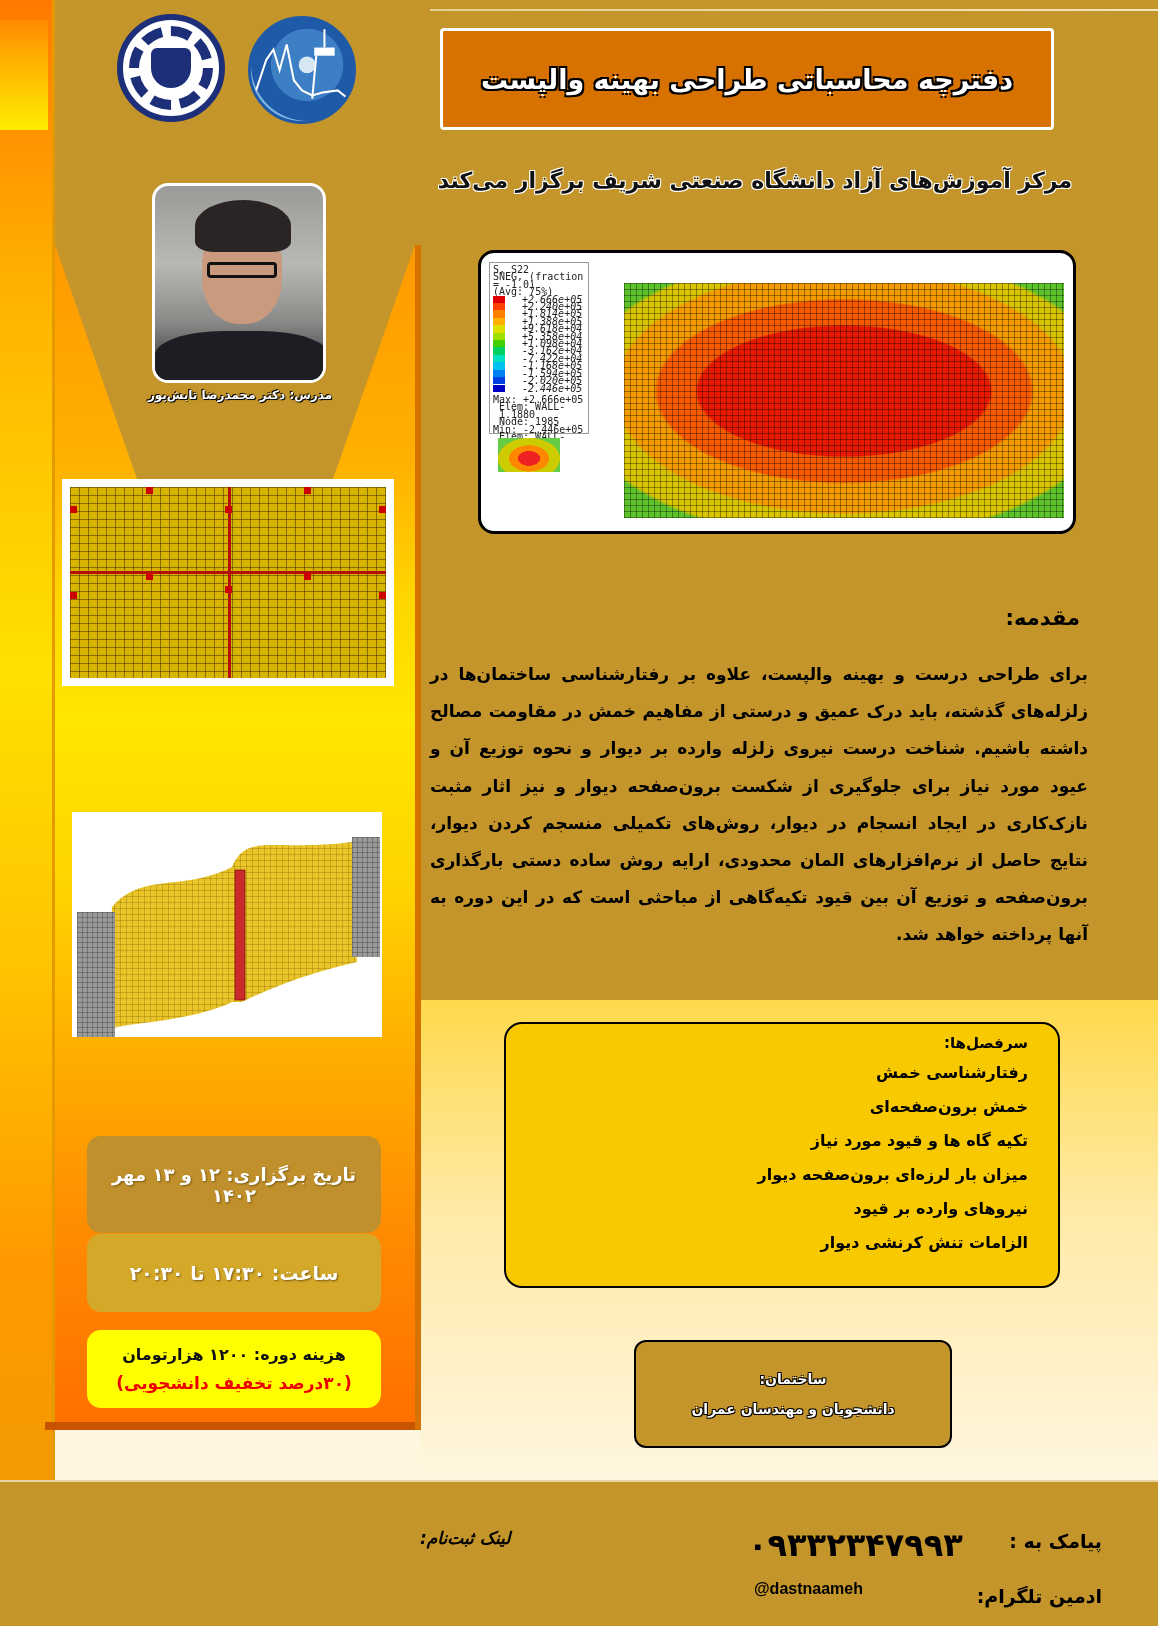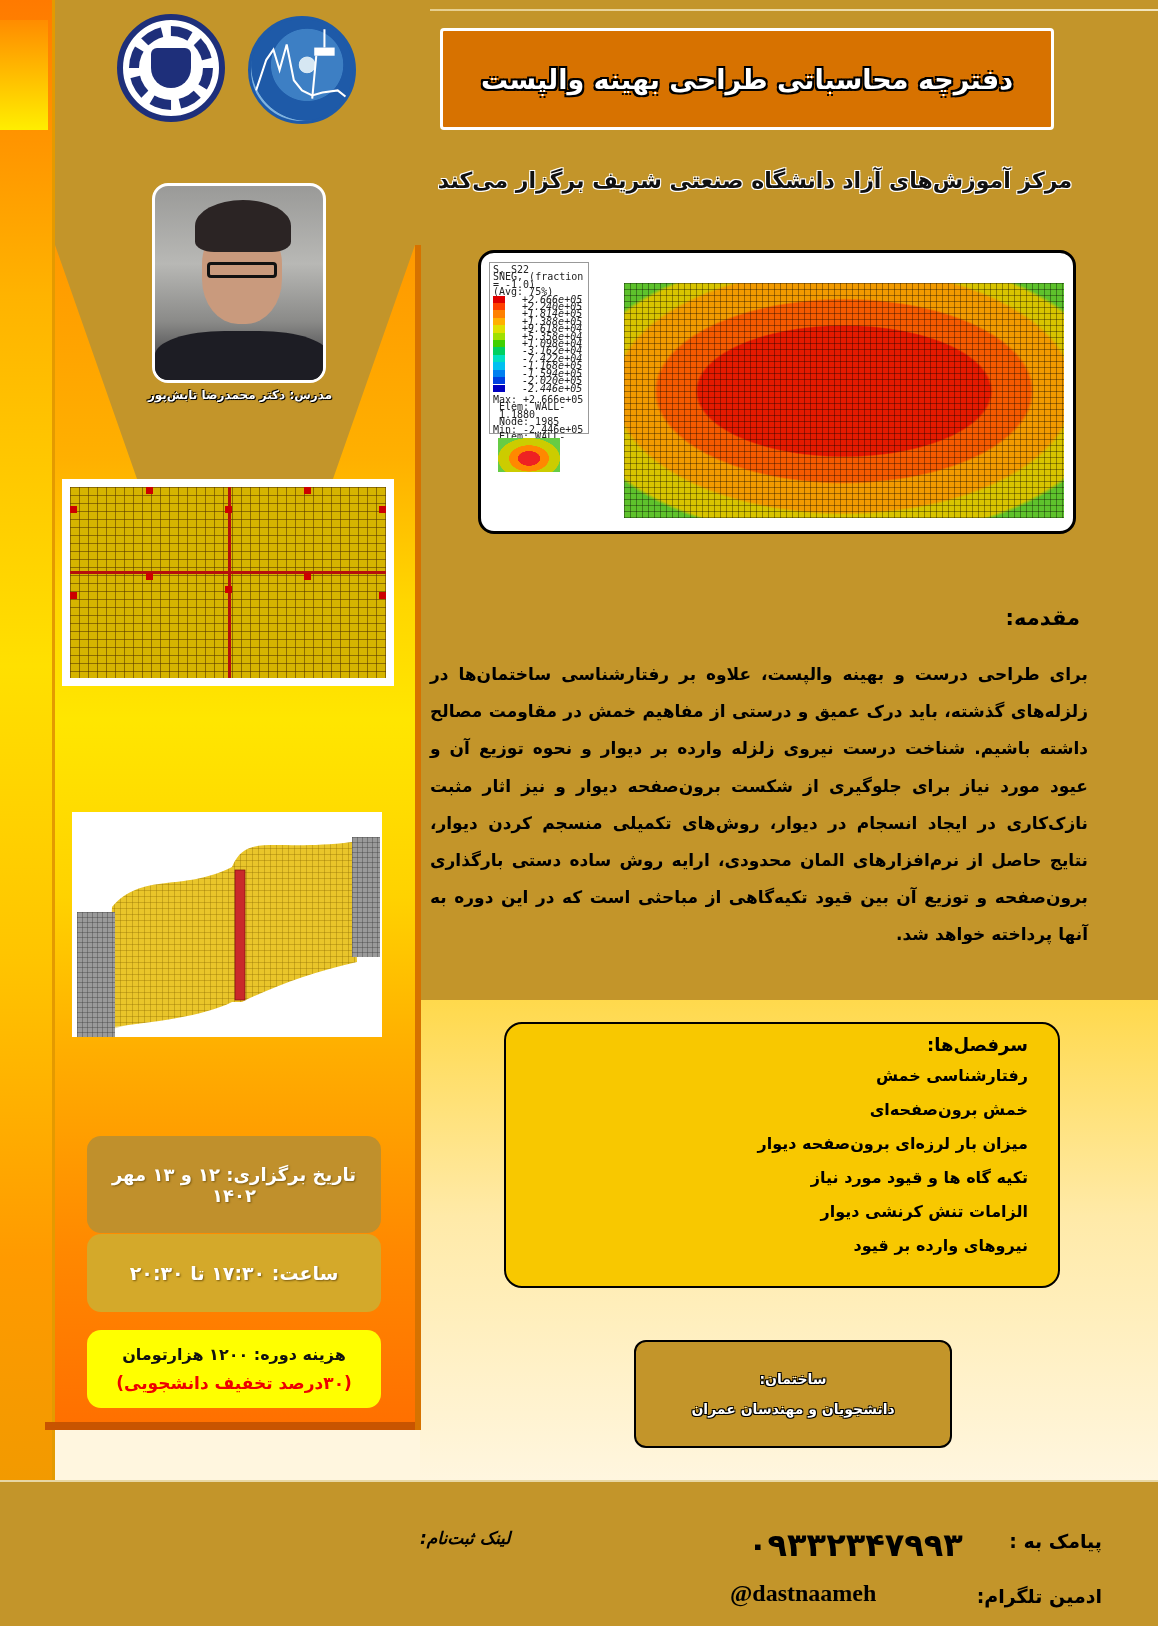--- a/index.html
+++ b/index.html
@@ -184,41 +184,41 @@
     text-align-last: right;
     font-size: 17px; line-height: 37.2px; font-weight: bold; color: #000;
   }
 
   
   .topics {
     left: 504px; top: 1022px; width: 556px; height: 266px;
     background: #f8c800; border: 2px solid #000; border-radius: 18px;
     padding: 10px 30px 0 0;
   }
-  .topics h2 { font-size: 18px; font-weight: bold; color: #000; margin-bottom: 4px; text-align: right; }
+  .topics h2 { font-size: 15px; font-weight: bold; color: #000; margin-bottom: 4px; text-align: right; }
   .topics li { list-style: none; font-size: 16px; font-weight: bold; color: #000; line-height: 34px; text-align: right; }
 
   
   .audience {
     left: 634px; top: 1340px; width: 318px; height: 108px;
     background: #c3952a; border: 2px solid #000; border-radius: 12px;
     display: flex; flex-direction: column; align-items: center; justify-content: center; gap: 14px;
     color: #fff; font-weight: bold;
     text-shadow: 1px 1px 0 #000, -1px -1px 0 #000, 1px -1px 0 #000, -1px 1px 0 #000;
   }
   .audience .a-label { font-size: 14px; }
   .audience .a-value { font-size: 14px; }
 
   
   .f-text { font-weight: bold; color: #000; white-space: nowrap; }
   .f-sms-label { right: 56px; top: 1530px; font-size: 19px; }
   .f-sms-value { left: 748px; top: 1526px; font-size: 32px; letter-spacing: 1px; }
   .f-reg-label { left: 420px; top: 1528px; font-size: 17px; font-style: italic; }
   .f-tg-label { right: 56px; top: 1585px; font-size: 19px; }
-  .f-tg-value { left: 730px; top: 1580px; font-size: 24px; direction: ltr; font-family: Liberation Serif, serif; }
+  .f-tg-value { left: 754px; top: 1580px; font-size: 16px; direction: ltr; font-family: Liberation Sans, sans-serif; }
 </style>
 </head>
 <body>
 
 <div class="abs bg-top"></div>
 <div class="abs bg-lower"></div>
 <div class="abs bg-lower-left"></div>
 <div class="abs left-stripe"></div>
 <div class="abs left-stripe-inner"></div>
 <div class="abs left-panel"></div>
@@ -373,24 +373,24 @@
 <div class="abs info-box info-price">
   <span>هزینه دوره: ۱۲۰۰ هزارتومان</span>
   <span class="discount">(۳۰درصد تخفیف دانشجویی)</span>
 </div>
 
 <div class="abs topics">
   <h2>سرفصل‌ها:</h2>
   <ul>
     <li>رفتارشناسی خمش</li>
     <li>خمش برون‌صفحه‌ای</li>
+    <li>تکیه گاه ها و قیود مورد نیاز</li>
     <li>میزان بار لرزه‌ای برون‌صفحه دیوار</li>
-    <li>تکیه گاه ها و قیود مورد نیاز</li>
+    <li>نیروهای وارده بر قیود</li>
     <li>الزامات تنش کرنشی دیوار</li>
-    <li>نیروهای وارده بر قیود</li>
   </ul>
 </div>
 
 <div class="abs audience">
   <span class="a-label">ساختمان:</span>
   <span class="a-value">دانشجویان و مهندسان عمران</span>
 </div>
 
 <div class="abs footer"></div>
 <div class="abs f-text f-sms-label">پیامک به :</div>

